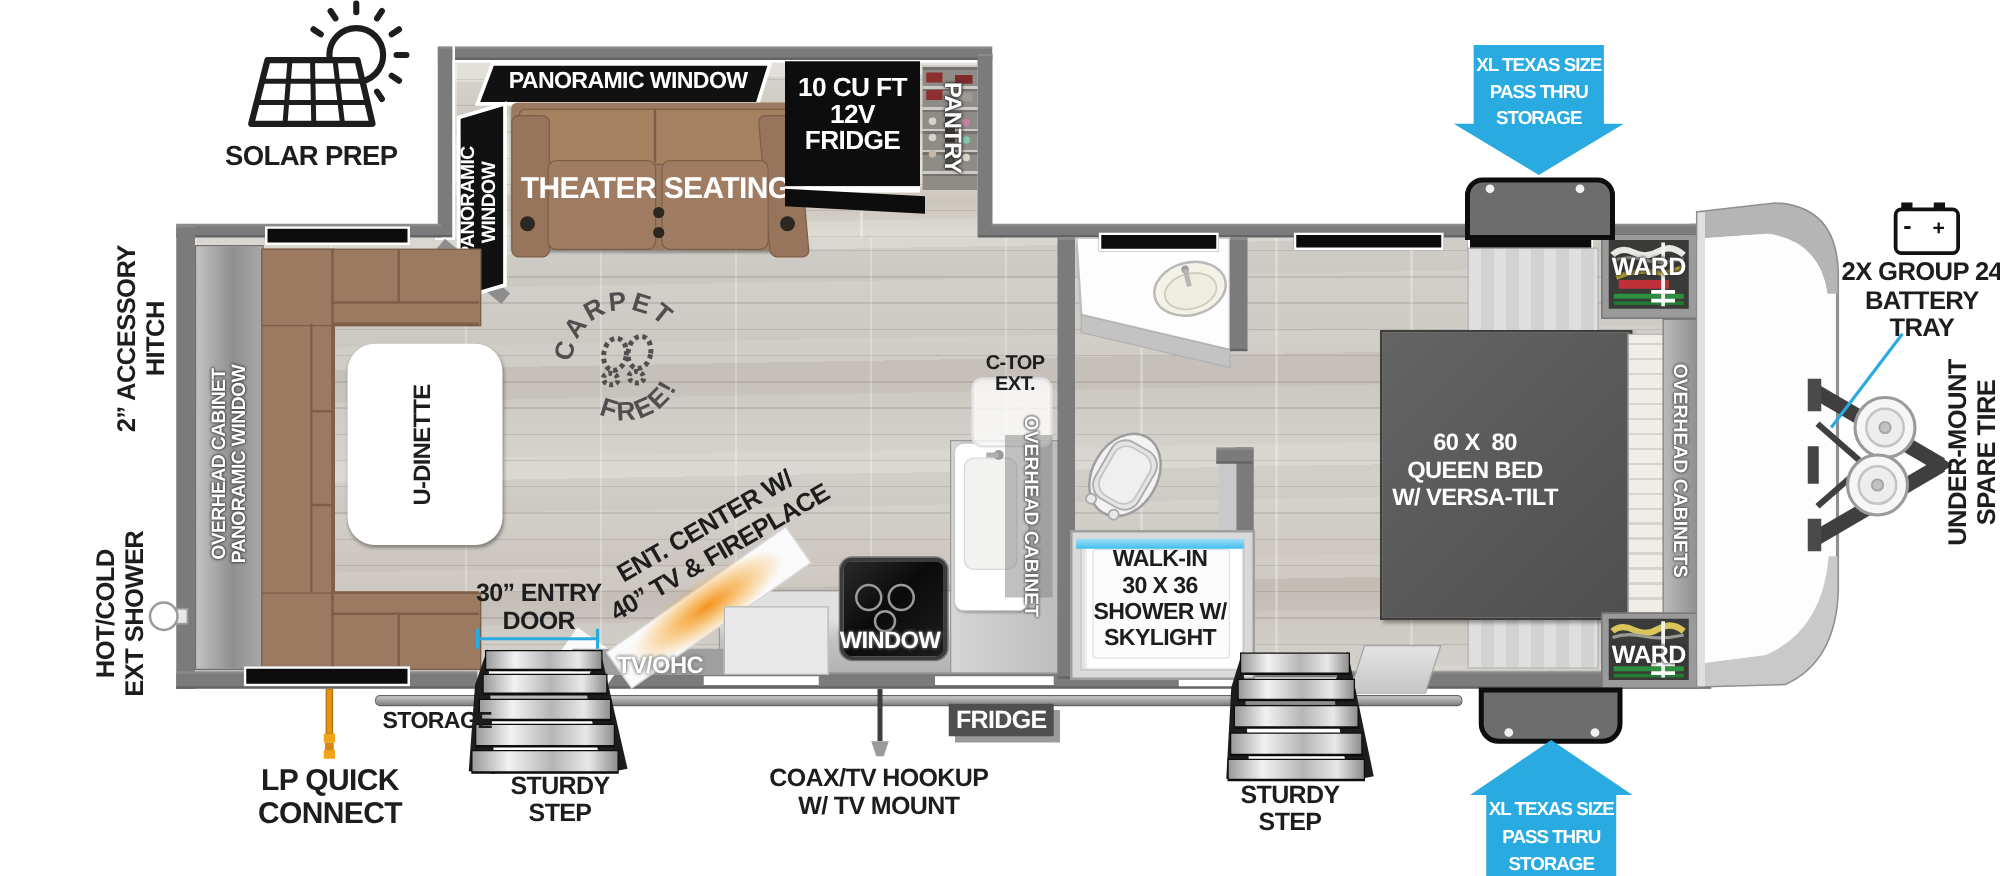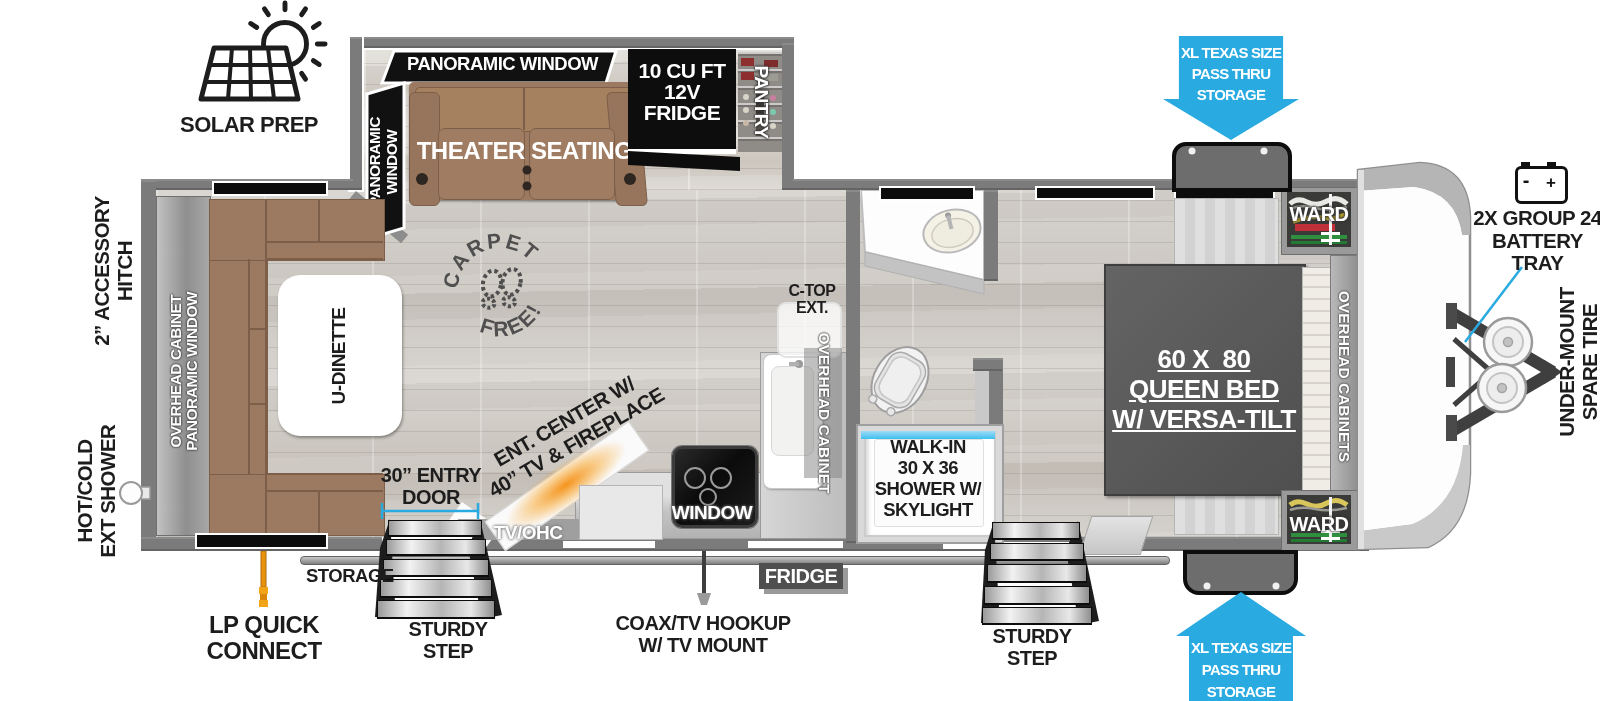--- a/index.html
+++ b/index.html
@@ -251,21 +251,21 @@
 <div class="win" style="left:1174px;top:186px;width:97px;height:11px;"></div>
 
 <div class="abs" style="left:1174px;top:198px;width:103px;height:66px;background-image:repeating-linear-gradient(90deg,#dfdfdf 0 10px,#d2d2d2 10px 20px);border:1px solid #b5b5b5;"></div>
 
 <div class="abs" style="left:1174px;top:492px;width:103px;height:41px;background-image:repeating-linear-gradient(90deg,#dfdfdf 0 10px,#d2d2d2 10px 20px);border:1px solid #b5b5b5;"></div>
 
 <div class="abs" style="left:1104px;top:264px;width:198px;height:228px;background:linear-gradient(135deg,#646464,#4f4f4f);border:2px solid #3e3e3e;box-shadow:2px 2px 3px rgba(0,0,0,.35);"></div>
 
 <div class="abs" style="left:1302px;top:267px;width:28px;height:222px;background-image:repeating-linear-gradient(0deg,#f0ede7 0 10px,#d8d4cc 10px 12px);border:1px solid #b9b9b9;"></div>
 
-<div class="wlbl" style="left:1104px;top:344px;width:200px;font-size:26px;line-height:1.16;text-decoration:underline;">60 X&nbsp; 80<br>QUEEN BED<br>W/ VERSA-TILT</div>
+<div class="wlbl" style="left:1080px;top:344px;width:200px;font-size:19px;line-height:1.16;">60 X&nbsp; 80<br>QUEEN BED<br>W/ VERSA-TILT</div>
 
 <div class="abs" style="left:1330px;top:255px;width:27px;height:245px;background:linear-gradient(90deg,#b9b9b9,#8f8f8f);border:1px solid #7a7a7a;"></div>
 
 <div class="wlbl" style="left:1237px;top:368px;width:212px;height:17px;font-size:15.5px;transform:rotate(90deg);letter-spacing:0;text-shadow:0 0 2px #555,0 0 2px #555,0 0 2px #555;">OVERHEAD CABINETS</div>
 
 <div class="abs" style="left:1281px;top:187px;width:76px;height:66px;background:#9a9a9a;border:1px solid #6f6f6f;"></div>
 
 <div class="abs" style="left:1287px;top:192px;width:64px;height:55px;background:#3a3a38;"></div>
 
 <svg class="abs" style="left:1287px;top:192px;" width="64" height="55" viewBox="0 0 64 55">

